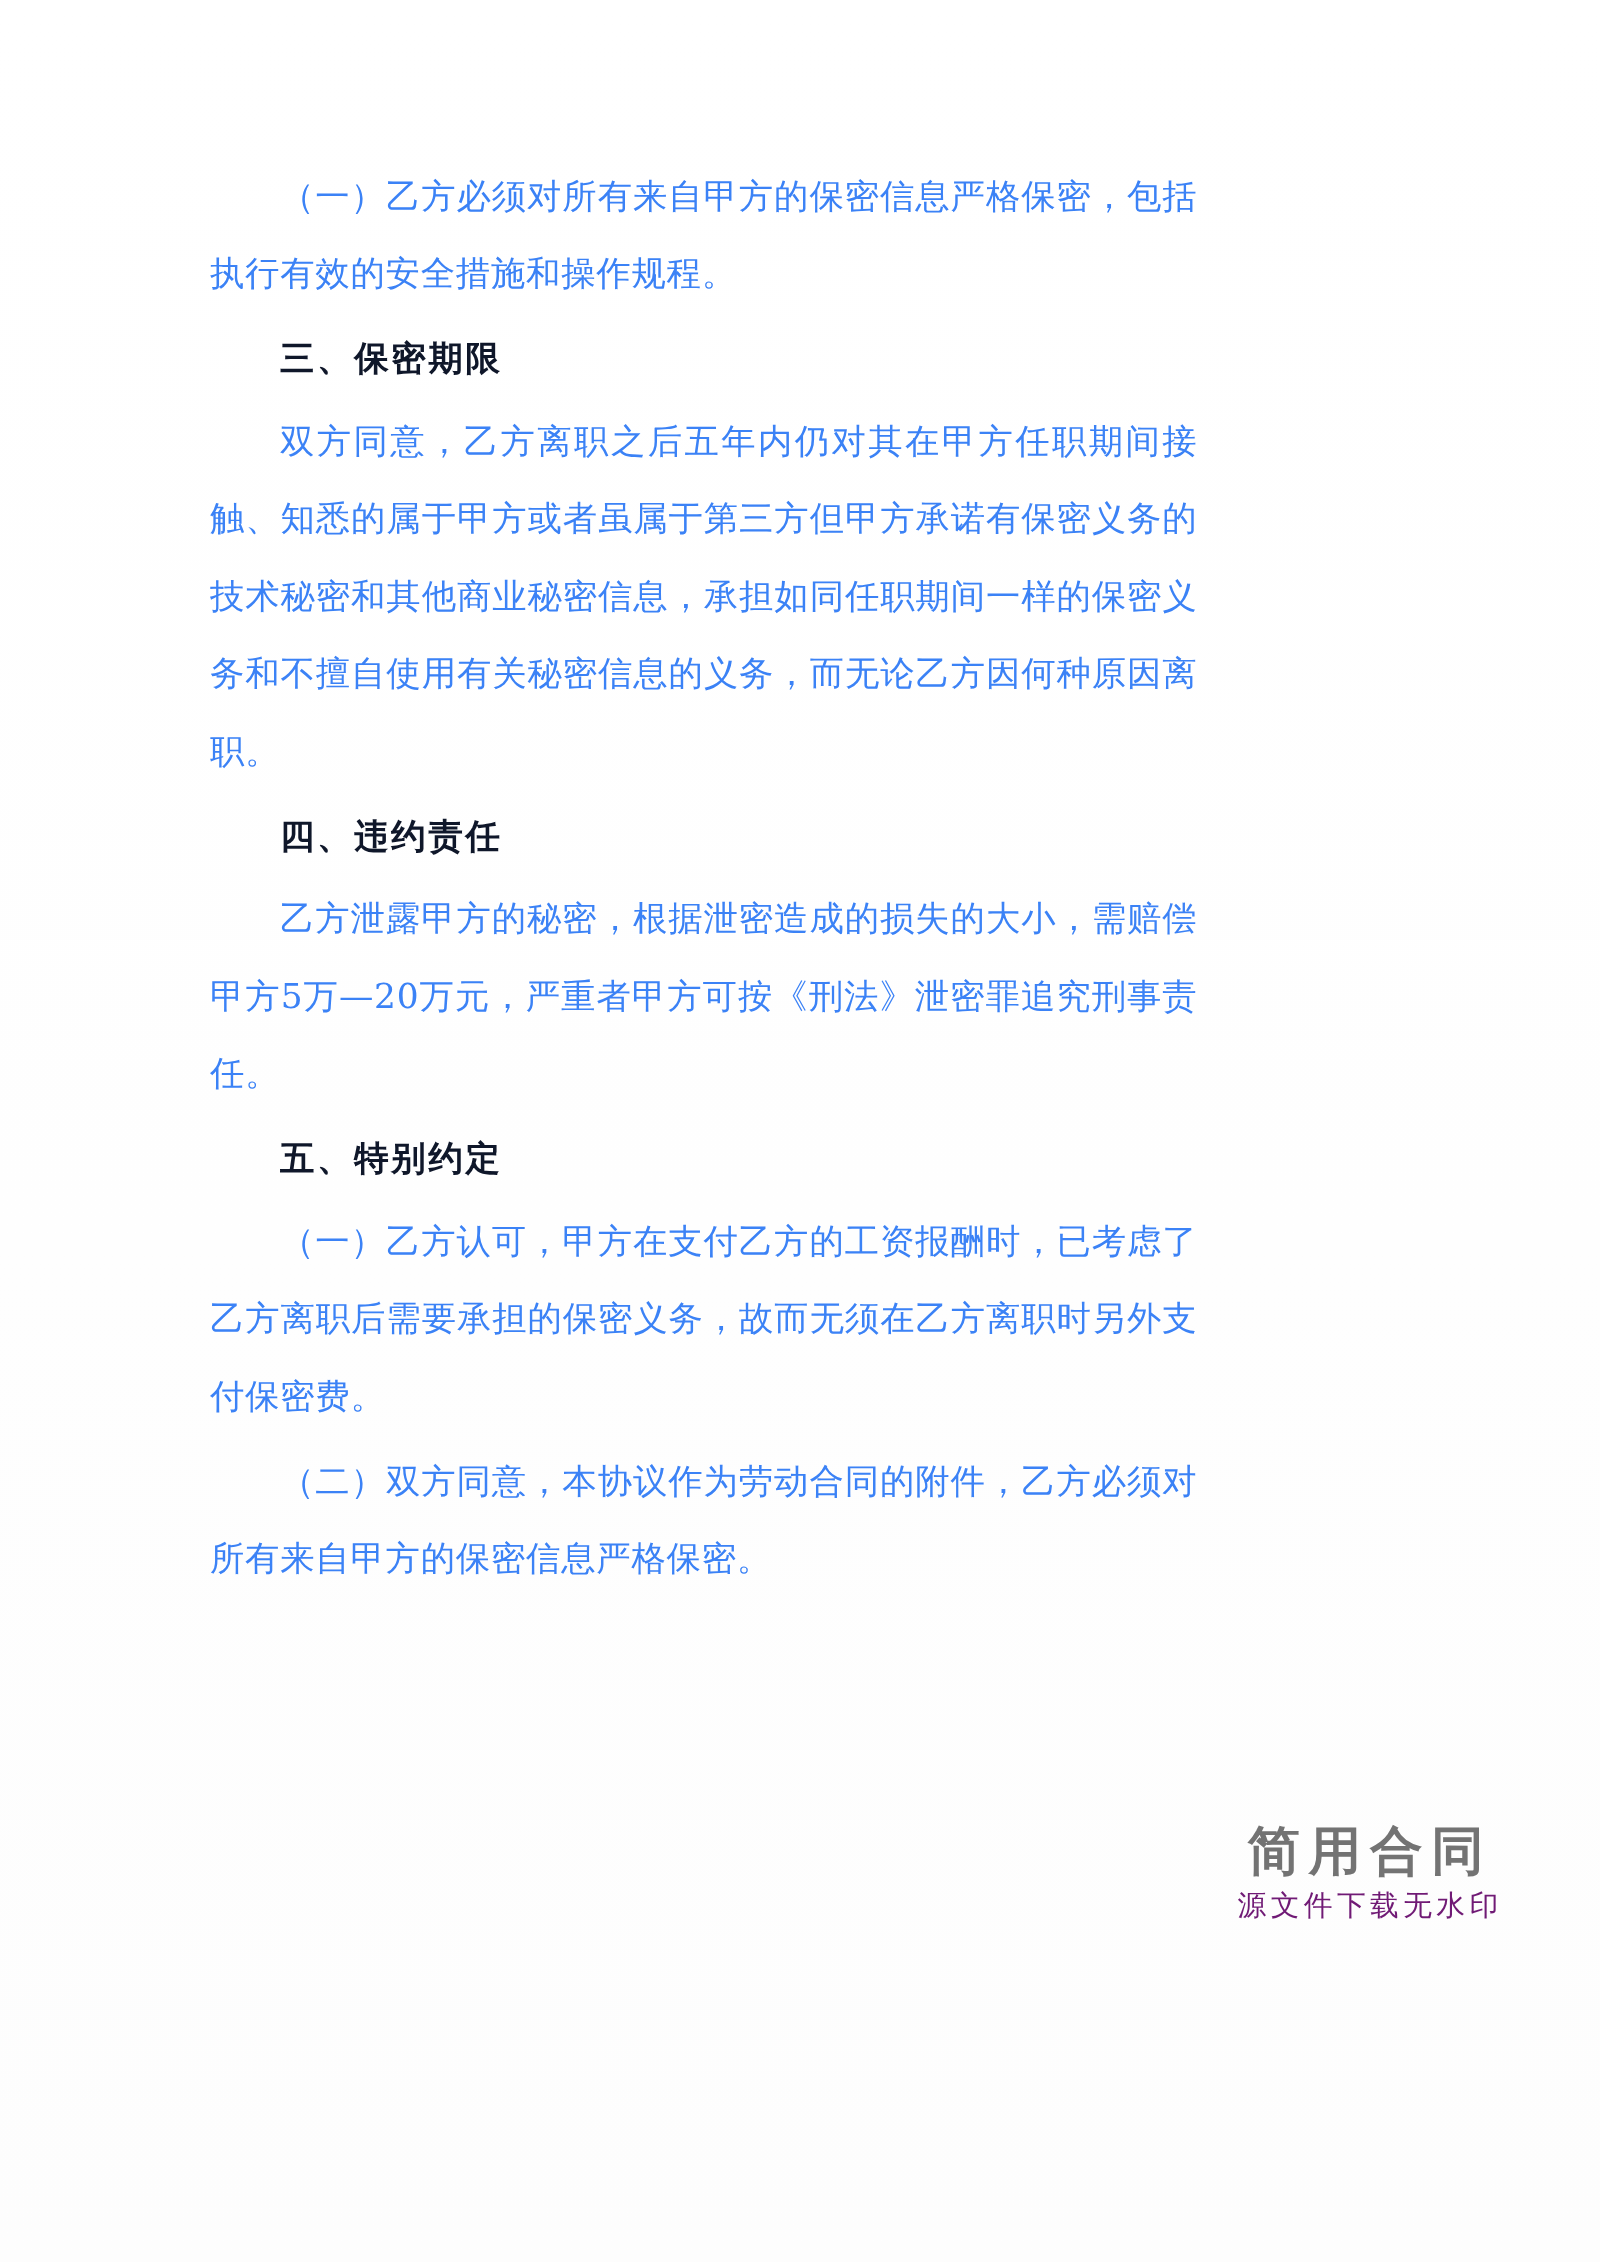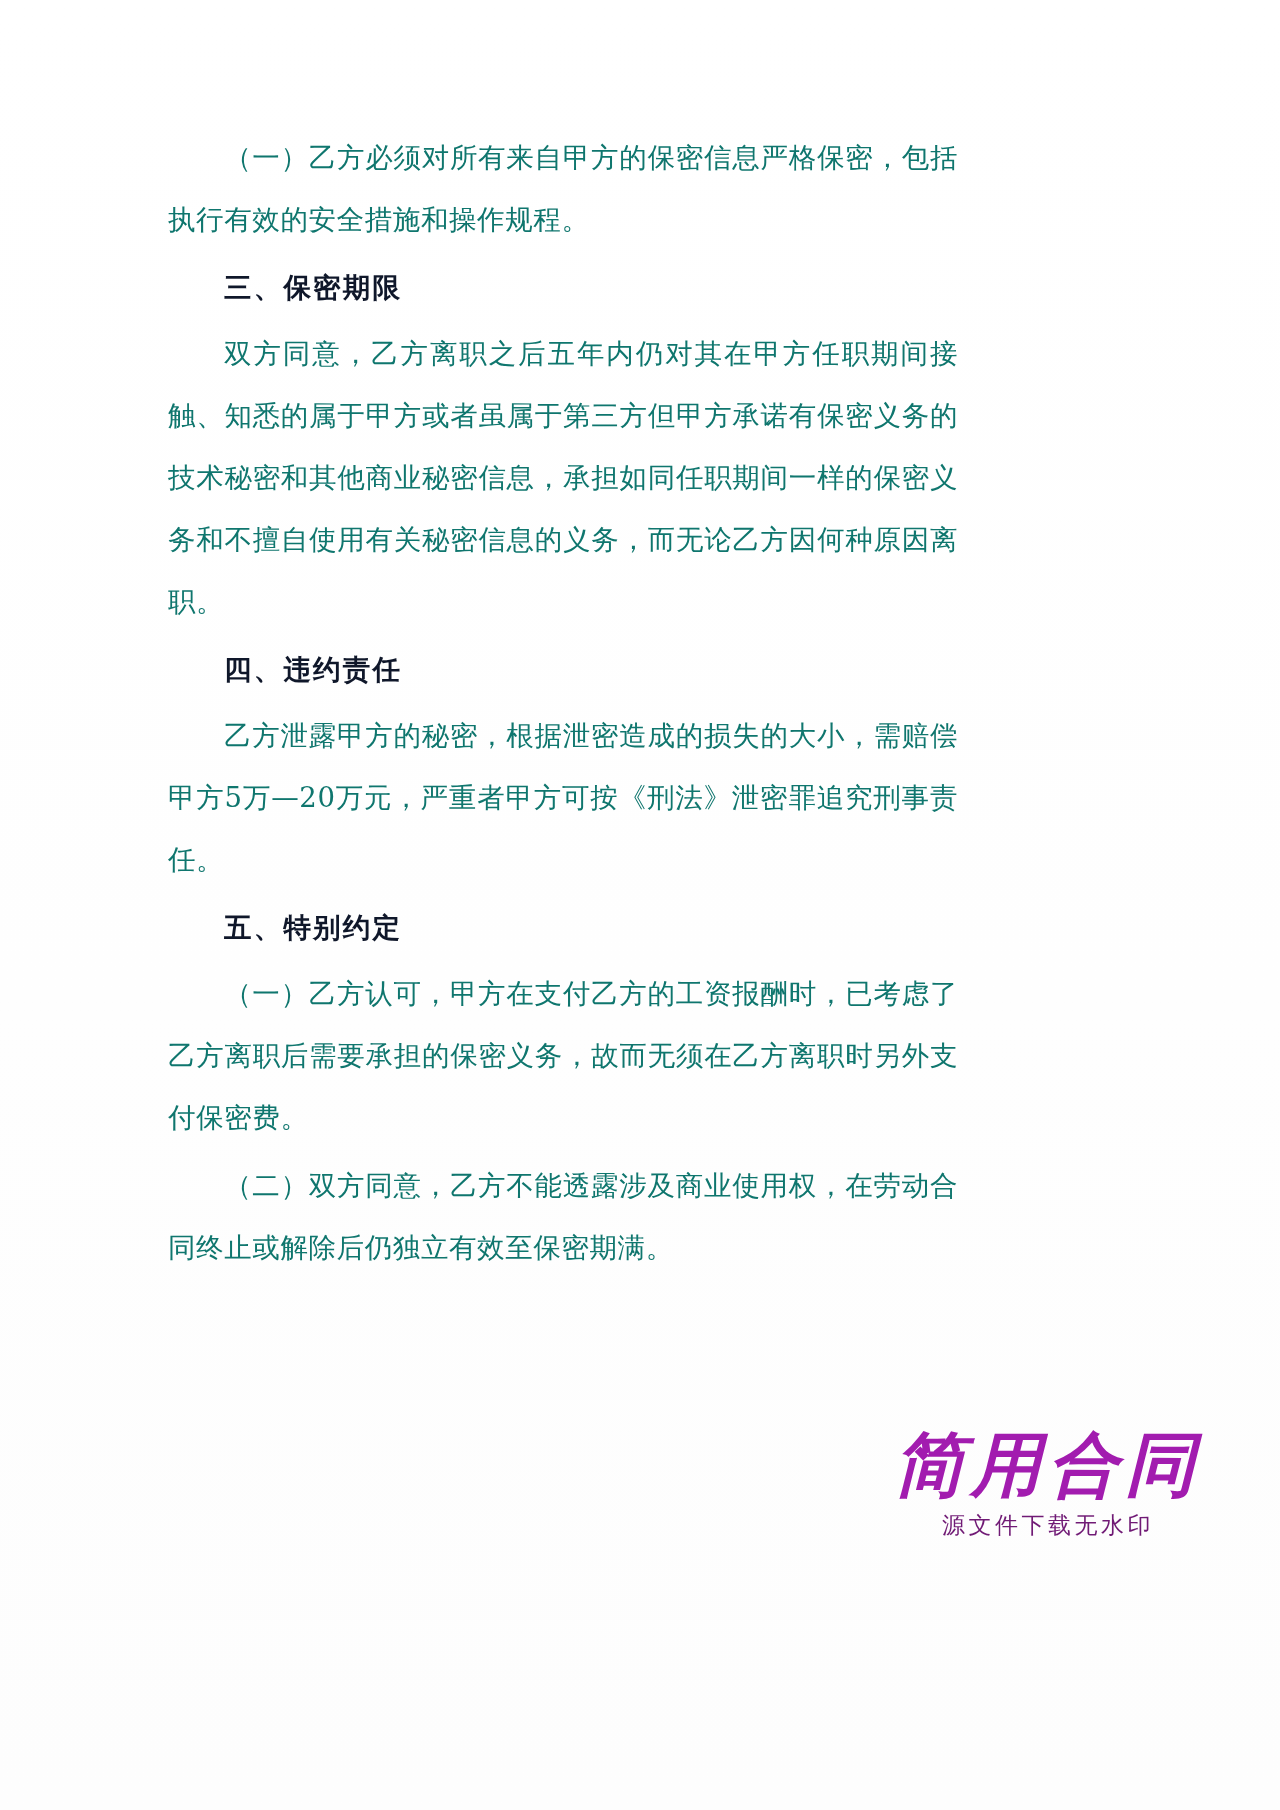--- a/index.html
+++ b/index.html
@@ -30,21 +30,21 @@
     left: 168px;
     top: 126px;
     width: 790px;
   }
 
   
   .para {
     margin: 0 0 6px 0;
     font-size: 27.5px;
     line-height: 62px;
-    color: #0f766e;
+    color: #3b82f6;
     text-align: justify;
     text-justify: inter-character;
     text-indent: 56px;
     letter-spacing: 0.6px;
     font-weight: 400;
     white-space: normal;
   }
 
   
   .heading {
@@ -63,27 +63,26 @@
     position: absolute;
     right: 78px;
     bottom: 272px;
     text-align: center;
     pointer-events: none;
     user-select: none;
   }
 
   .watermark-main {
     font-family: "DejaVu Sans", "Liberation Sans", sans-serif;
-    font-size: 70px;
+    font-size: 42px;
     font-weight: 700;
     letter-spacing: 7px;
-    color: #a21caf;
+    color: #737373;
     line-height: 1.05;
     white-space: nowrap;
-    font-style: italic;
   }
 
   .watermark-sub {
     margin-top: 10px;
     font-family: "DejaVu Sans", "Liberation Sans", sans-serif;
     font-size: 23px;
     font-weight: 400;
     letter-spacing: 3.5px;
     color: #701a75;
     line-height: 1.1;
@@ -108,21 +107,21 @@
     <p class="para">双方同意，乙方离职之后五年内仍对其在甲方任职期间接触、知悉的属于甲方或者虽属于第三方但甲方承诺有保密义务的技术秘密和其他商业秘密信息，承担如同任职期间一样的保密义务和不擅自使用有关秘密信息的义务，而无论乙方因何种原因离职。</p>
 
     <p class="heading">四、违约责任</p>
 
     <p class="para">乙方泄露甲方的秘密，根据泄密造成的损失的大小，需赔偿甲方5万—20万元，严重者甲方可按《刑法》泄密罪追究刑事责任。</p>
 
     <p class="heading">五、特别约定</p>
 
     <p class="para">（一）乙方认可，甲方在支付乙方的工资报酬时，已考虑了乙方离职后需要承担的保密义务，故而无须在乙方离职时另外支付保密费。</p>
 
-    <p class="para">（二）双方同意，乙方不能透露涉及商业使用权，在劳动合同终止或解除后仍独立有效至保密期满。</p>
+    <p class="para">（二）双方同意，本协议作为劳动合同的附件，乙方必须对所有来自甲方的保密信息严格保密。</p>
 
   </div>
 
   <div class="watermark">
     <div class="watermark-main">简用合同</div>
     <div class="watermark-sub">源文件下载无水印</div>
   </div>
 
 </div>
 

